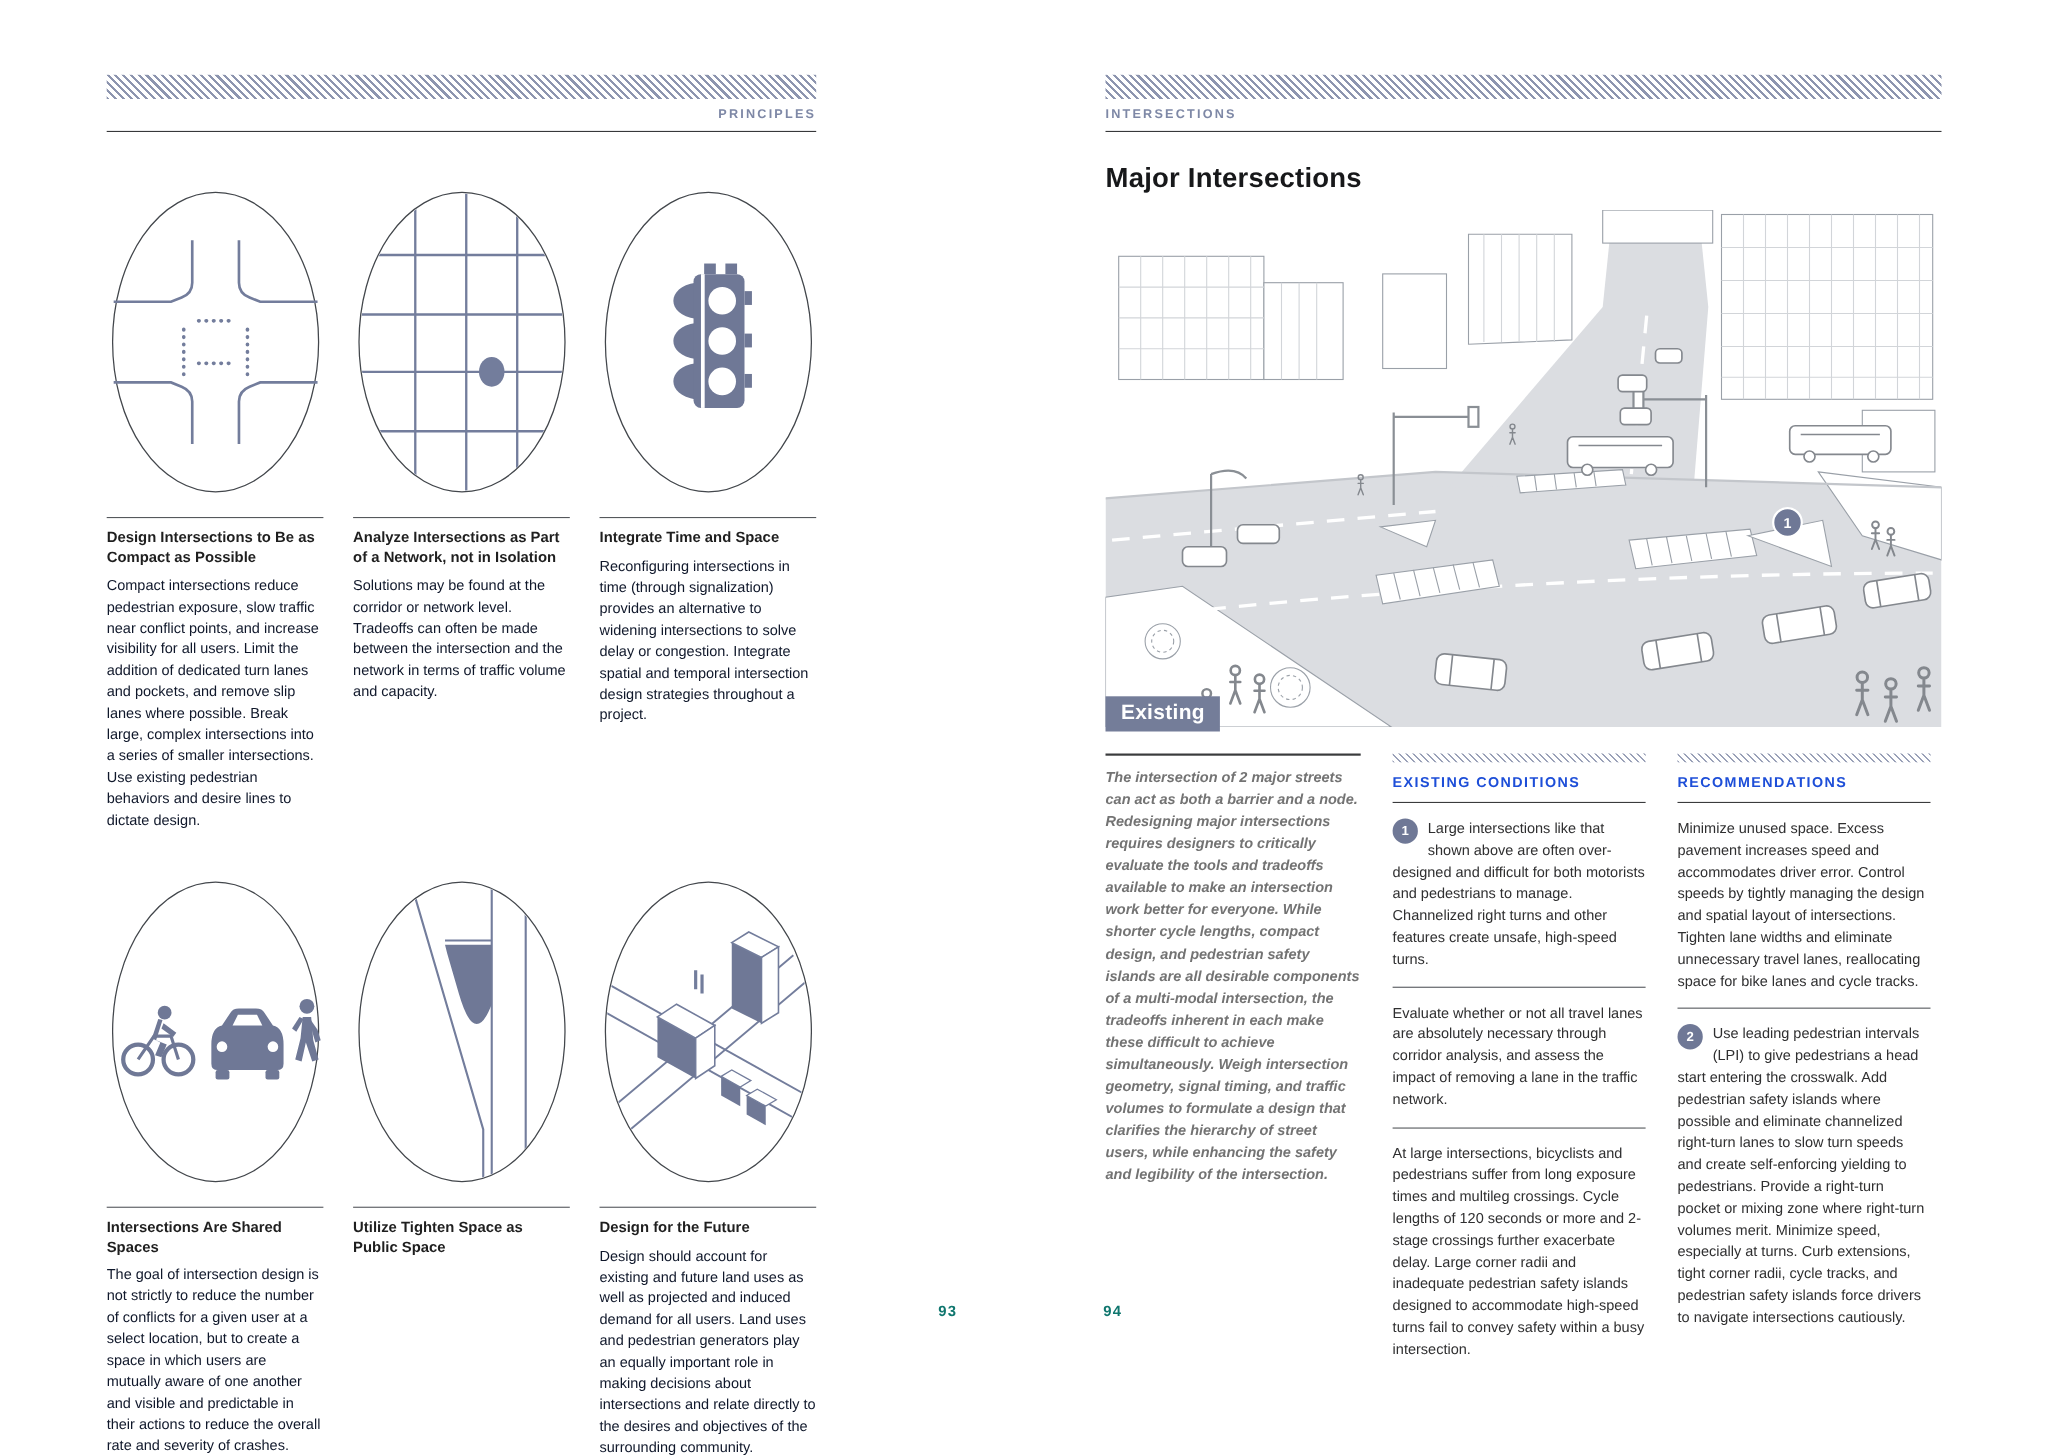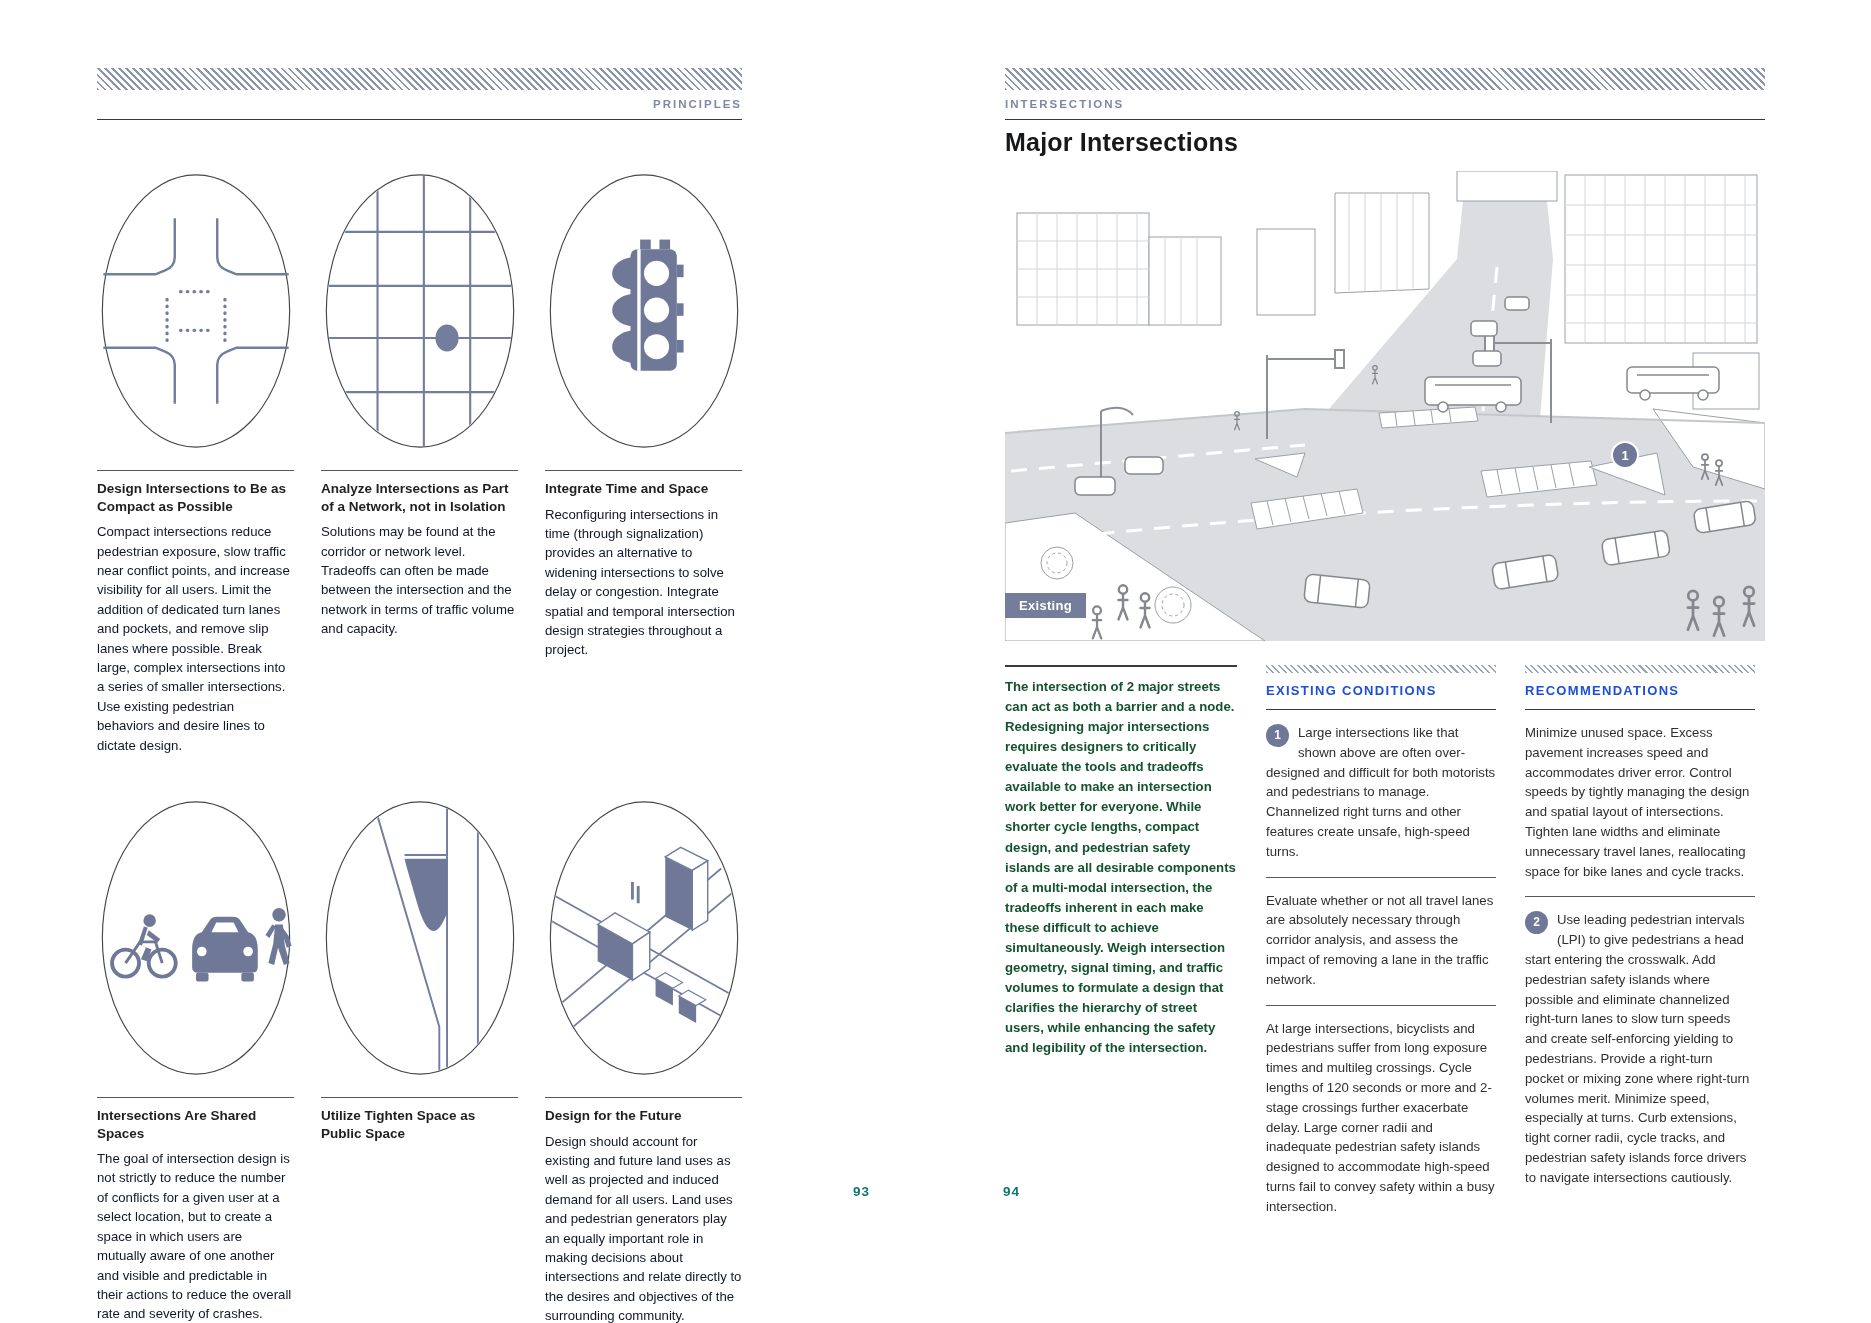--- a/index.html
+++ b/index.html
@@ -26,36 +26,36 @@
     display: grid; grid-template-columns: repeat(3, 1fr);
     column-gap: 27px; row-gap: 44px; margin-top: 52px;
   }
   .icon-wrap { height: 278px; display: flex; align-items: center; justify-content: center; margin-bottom: 20px; }
   .circle-icon { width: 194px; height: 278px; }
   .cell-rule { border-top: 1.5px solid #55585c; margin-bottom: 9px; }
   .cell h3 { font-size: 13.5px; line-height: 1.3; margin: 0 0 7px; color: #1f1f1f; font-weight: bold; }
   .cell p  { font-size: 13.2px; line-height: 1.47; color: #0f172a; }
 
   
-  .page-title { font-size: 25px; font-weight: bold; color: #17181a; margin-top: 8px; letter-spacing: 0.2px; }
+  .page-title { font-size: 25px; font-weight: bold; color: #17181a; margin-top: 28px; letter-spacing: 0.2px; }
   .figure { position: relative; width: 760px; height: 470px; margin-top: 14px; }
   .figure svg { position: absolute; left: 0; top: 0; }
   .figure-badge {
-    position: absolute; left: 0; top: 422px; background: #747d99; color: #ffffff;
-    font-size: 13px; font-weight: bold; padding: 5px 14px; letter-spacing: 0.3px;
+    position: absolute; left: 0; top: 442px; background: #747d99; color: #ffffff;
+    font-size: 19px; font-weight: bold; padding: 5px 14px; letter-spacing: 0.3px;
   }
   .figure-marker {
     position: absolute; left: 606px; top: 270px; width: 28px; height: 28px; border-radius: 50%;
     background: #6f7896; color: #ffffff; font-weight: bold; font-size: 13px;
     display: flex; align-items: center; justify-content: center; border: 2px solid #ffffff;
   }
 
   .columns { display: grid; grid-template-columns: 232px 230px 230px; column-gap: 29px; margin-top: 24px; }
   .intro-rule { border-top: 2px solid #3a3b3d; margin-bottom: 10px; }
-  .intro-text { font-weight: bold; font-size: 13.2px; line-height: 1.52; color: #14532d; }
+  .intro-text { font-weight: bold; font-size: 13.2px; line-height: 1.52; color: #737373; font-style: italic; }
 
   .strip {
     height: 8px; margin-bottom: 7px;
     background: repeating-linear-gradient(45deg, #9aa1b8 0, #9aa1b8 1.5px, #ffffff 1.5px, #ffffff 4.5px);
   }
   .col-heading { font-size: 13px; font-weight: bold; letter-spacing: 1.3px; color: #1d4ed8; padding: 3px 0 11px; }
   .col-rule { border-top: 1.5px solid #3a3b3d; }
   .item { padding: 13px 0 15px; border-bottom: 1px solid #55585c; }
   .item:last-child { border-bottom: none; }
   .item p { font-size: 13.2px; line-height: 1.5; color: #2f2f30; }

